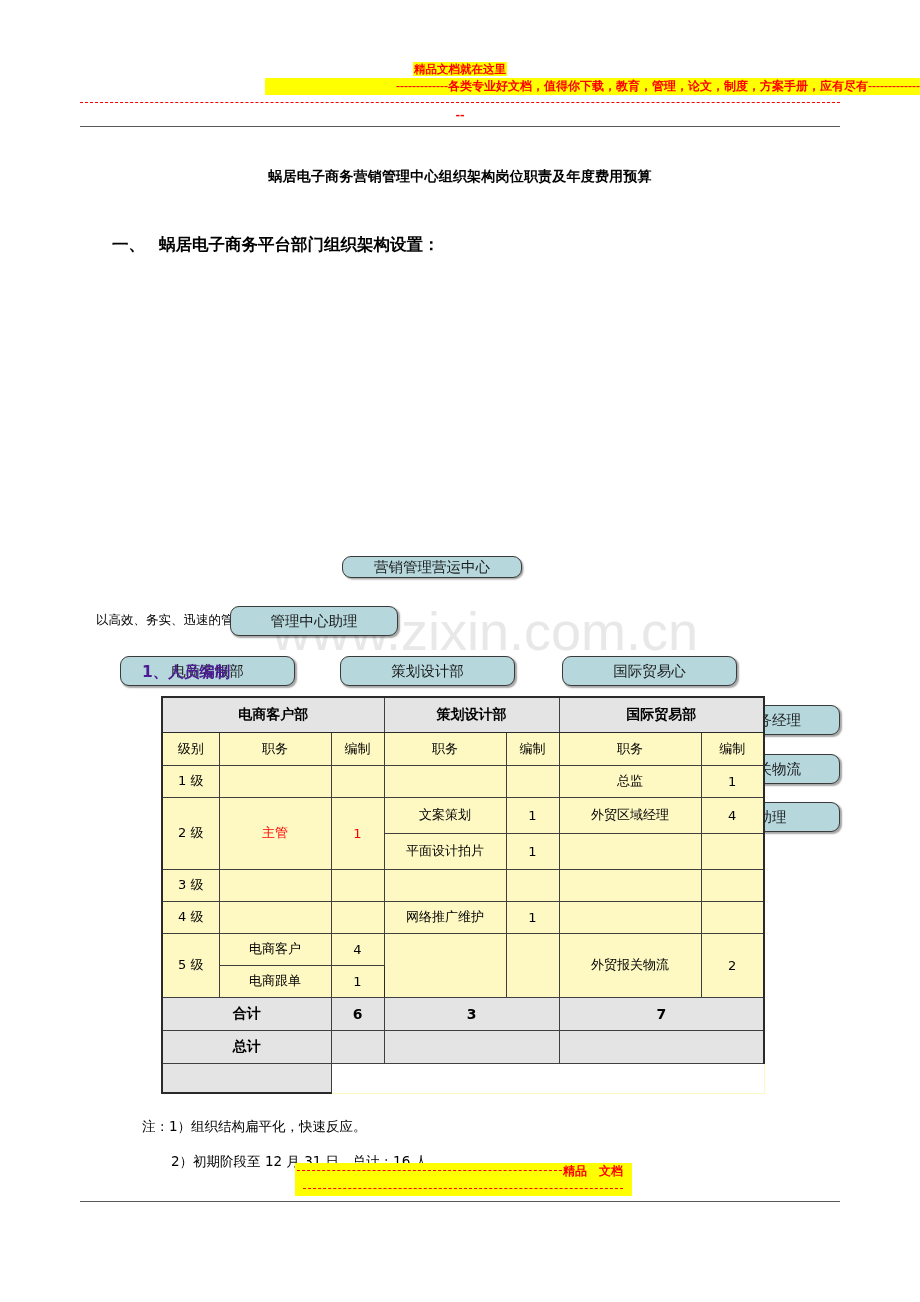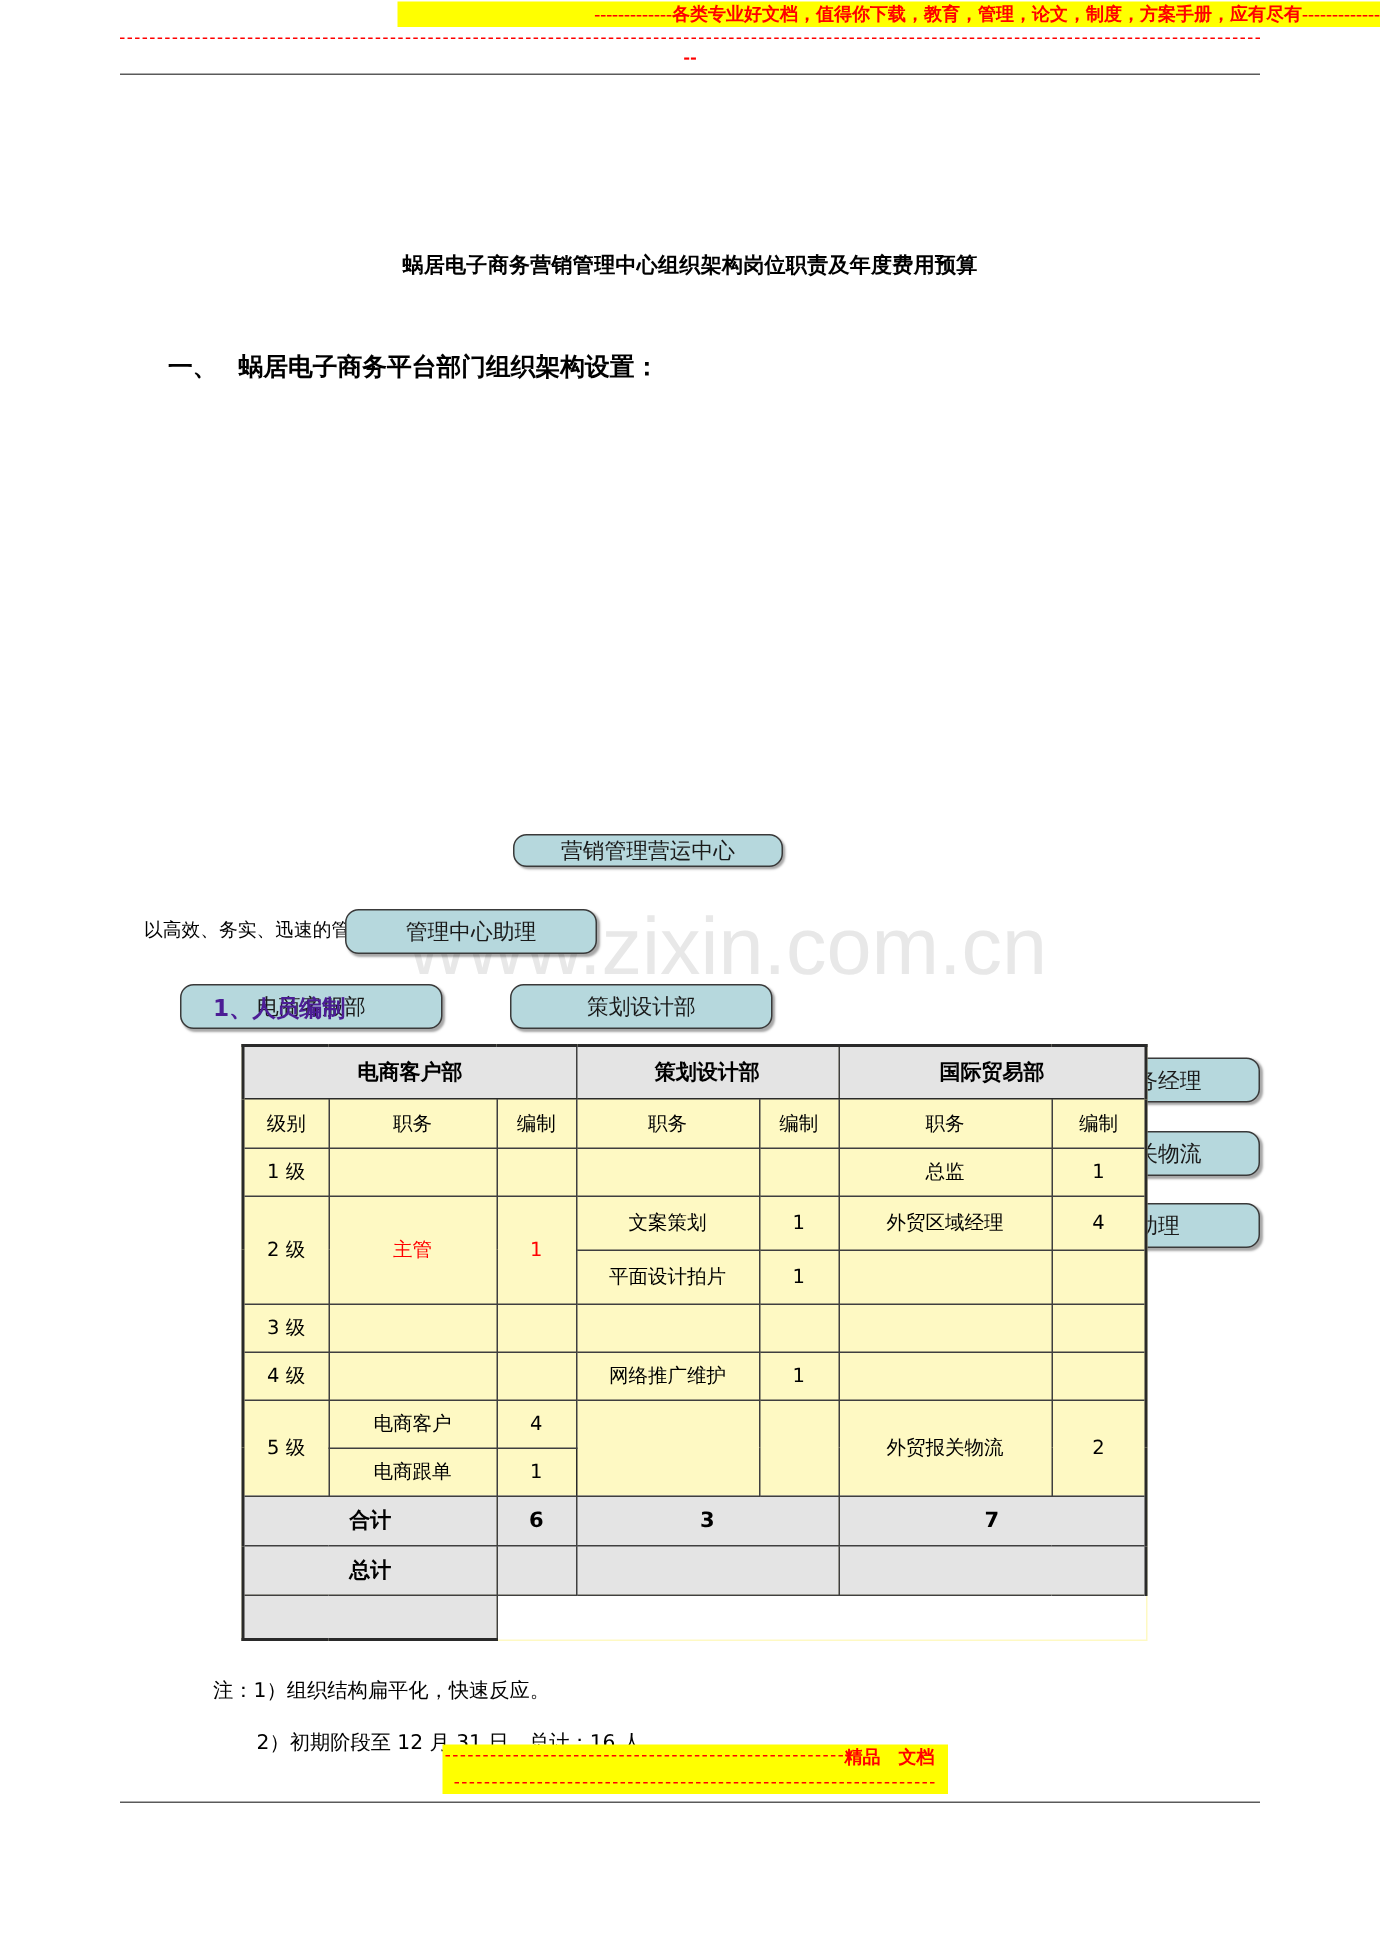--- a/index.html
+++ b/index.html
@@ -264,20 +264,23 @@
     border-top: 1.6px solid #5a5a5a;
     height: 0;
   }
 </style>
 </head>
 <body>
 
 <div class="watermark">www.zixin.com.cn</div>
 
 <div class="promo-header">
+  <div class="promo-line1">
+    <span>精品文档就在这里</span>
+  </div>
   <div class="promo-line2">
     <span>-------------各类专业好文档，值得你下载，教育，管理，论文，制度，方案手册，应有尽有-------------</span>
   </div>
   <div class="promo-dashrule"></div>
   <div class="promo-dashes">--</div>
   <div class="promo-hr"></div>
 </div>
 
 <div class="doc-title">蜗居电子商务营销管理中心组织架构岗位职责及年度费用预算</div>
 
@@ -312,20 +315,21 @@
     <path d="M 650 494 L 677 494" stroke="#1a1a1a" stroke-width="4" fill="none"></path>
     <path d="M 650 542 L 677 542" stroke="#1a1a1a" stroke-width="4" fill="none"></path>
   </svg>
 
   <div class="node" style="left:342px; top:281px; width:180px; height:22px;">营销管理营运中心</div>
 
   <div class="node" style="left:230px; top:331px; width:168px; height:30px;">管理中心助理</div>
 
   <div class="node" style="left:120px; top:381px; width:175px; height:30px;">电商客服部</div>
   <div class="node" style="left:340px; top:381px; width:175px; height:30px;">策划设计部</div>
+  <div class="node" style="left:562px; top:381px; width:175px; height:30px;">国际贸易心</div>
 
   <div class="node" style="left:232px; top:430px; width:168px; height:30px;">客服专员</div>
   <div class="node" style="left:232px; top:479px; width:168px; height:30px;">跟单</div>
 
   <div class="node" style="left:455px; top:430px; width:168px; height:30px;">平面设计/拍片</div>
   <div class="node" style="left:455px; top:479px; width:168px; height:30px;">策划推广专员</div>
   <div class="node" style="left:455px; top:527px; width:168px; height:30px;">网络推广/维护</div>
 
   <div class="node" style="left:675px; top:430px; width:165px; height:30px;">外贸业务经理</div>
   <div class="node" style="left:675px; top:479px; width:165px; height:30px;">外贸报关物流</div>

